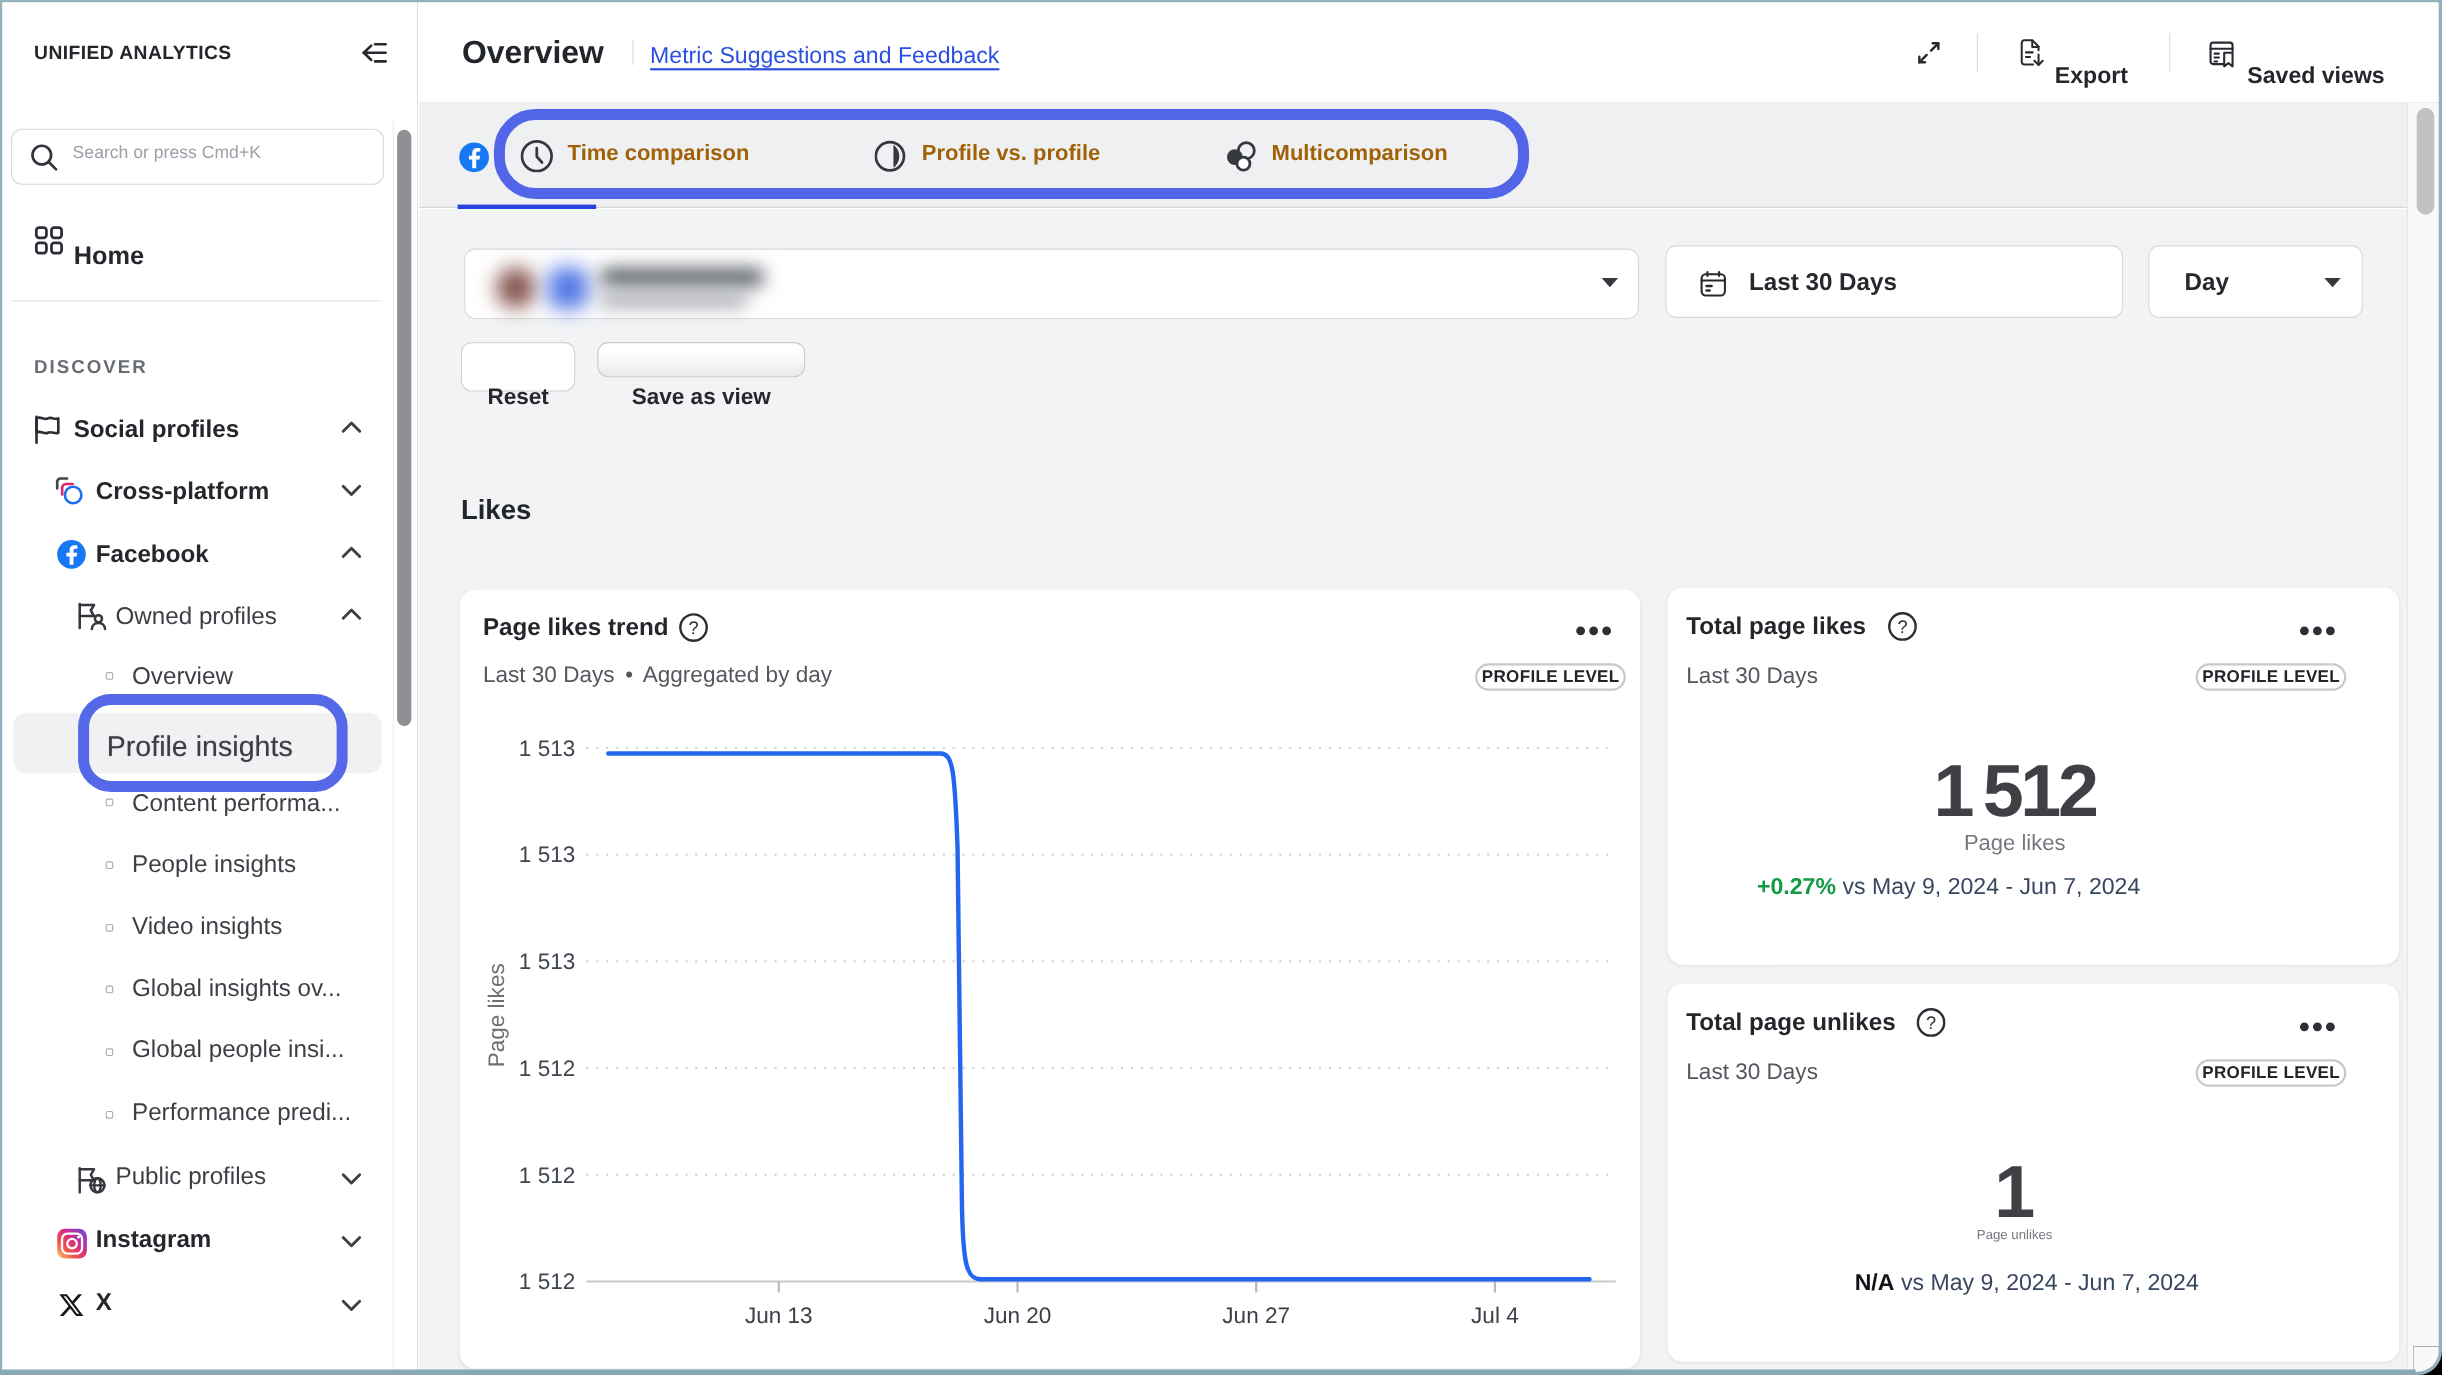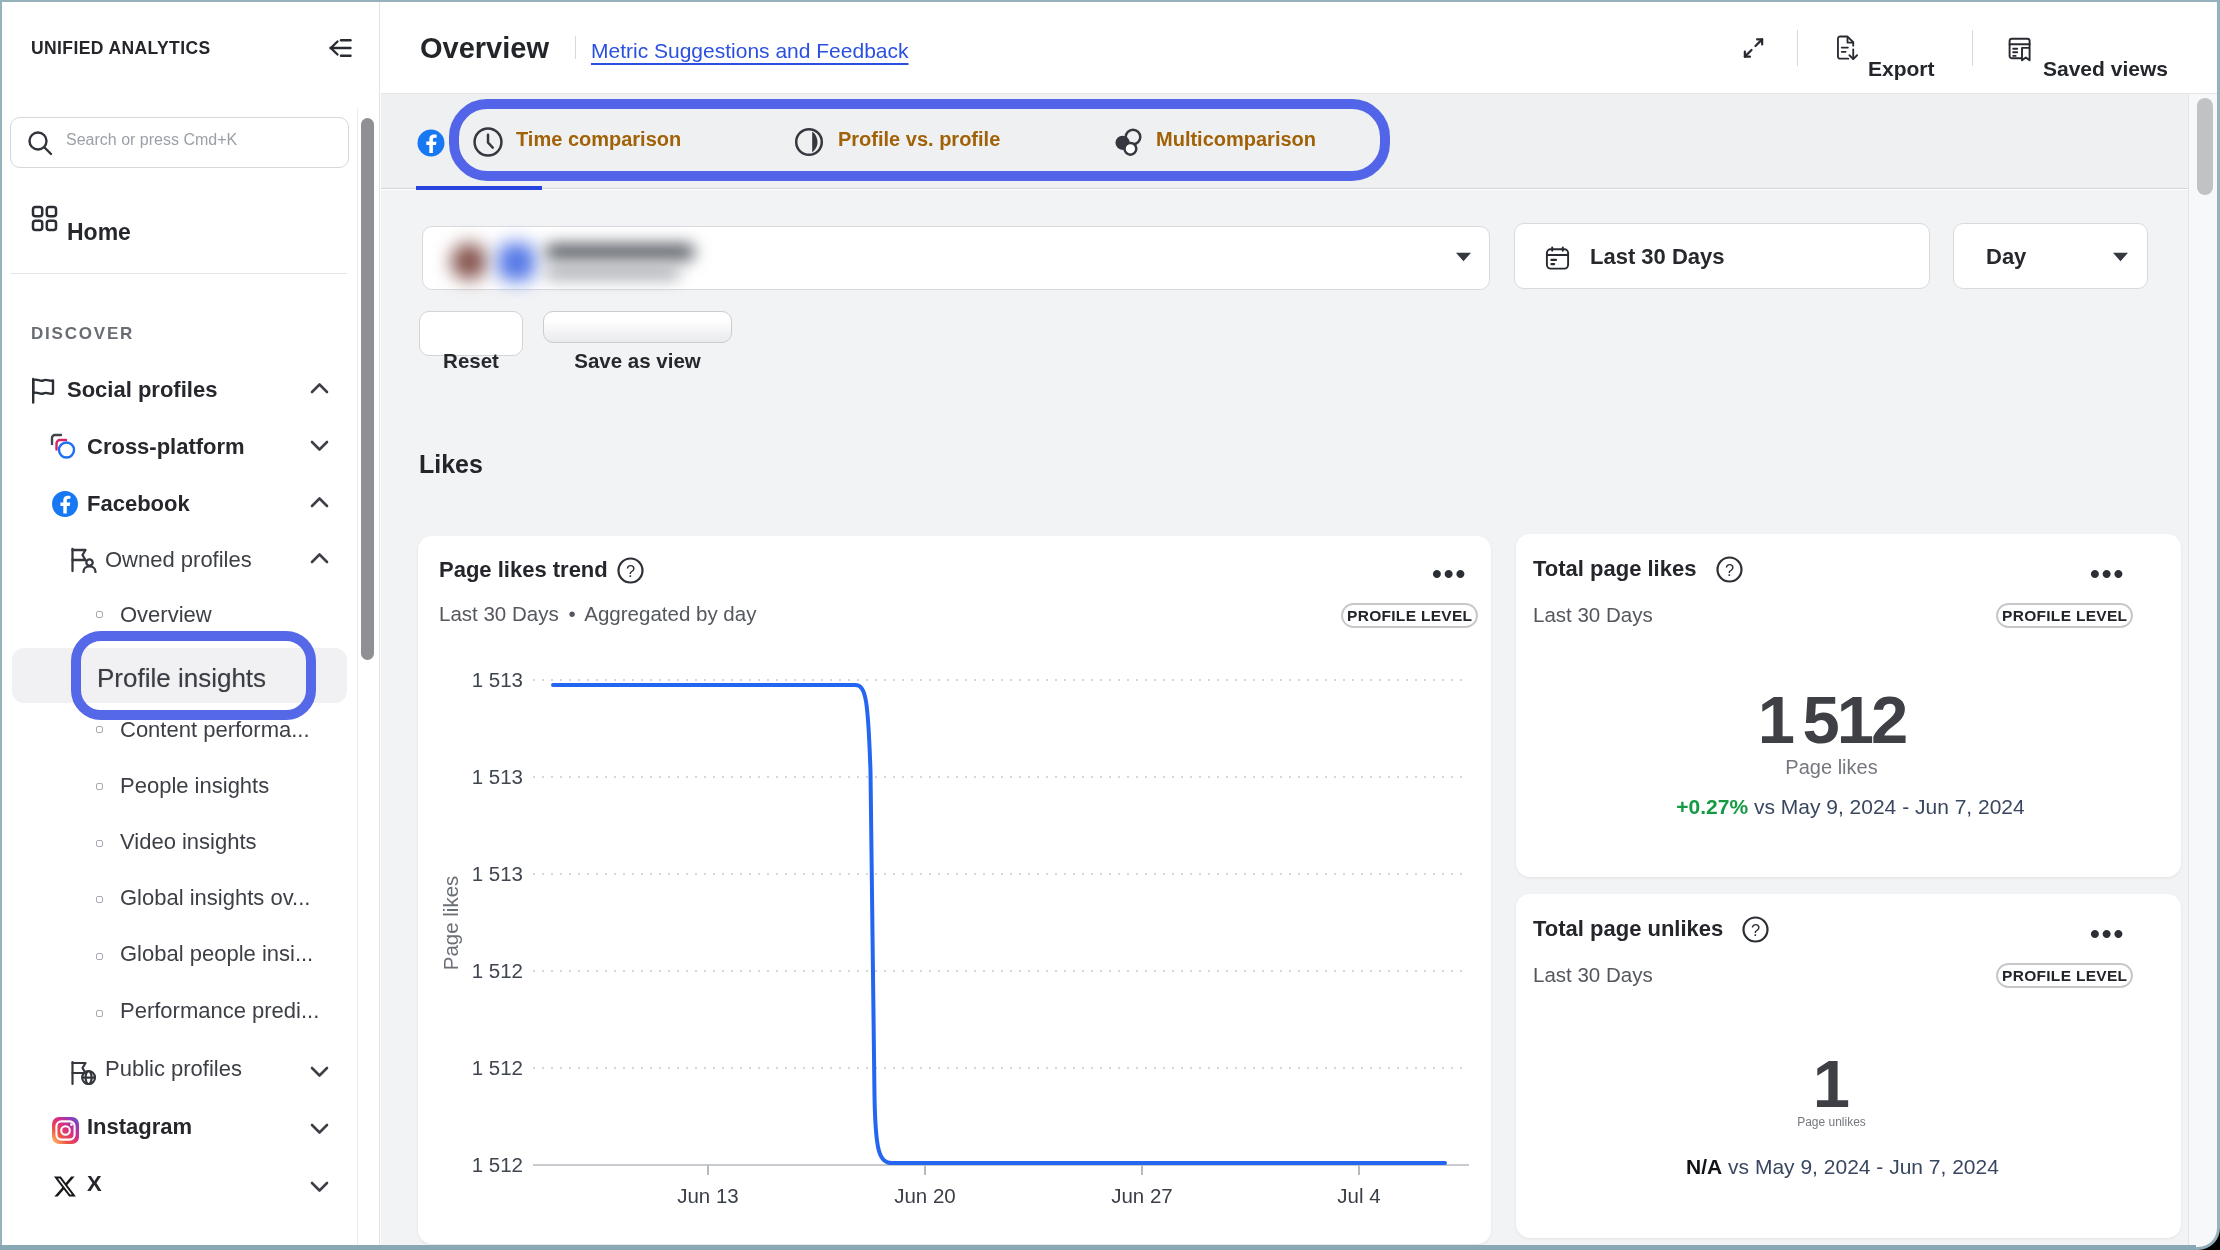--- a/index.html
+++ b/index.html
@@ -318,21 +318,21 @@
 <div class="card-title" style="left:1533px;top:556px">Total page likes</div>
 <svg class="abs" style="left:1716px;top:556px" width="27" height="27" viewBox="0 0 27 27" fill="none">
     <circle cx="13.5" cy="13.5" r="12" stroke="#2c2f35" stroke-width="2.2"></circle>
     <text x="13.5" y="19.5" text-anchor="middle" font-size="16.5" fill="#2c2f35" font-family="Liberation Sans">?</text>
   </svg>
 <div class="abs" style="left:2090px;top:558px;font-size:28px;font-weight:bold;letter-spacing:2px;color:#2c2f35">•••</div>
 <div class="card-sub" style="left:1533px;top:603px">Last 30 Days</div>
 <div class="badge" style="left:1996px;top:603px">PROFILE LEVEL</div>
 <div class="bignum" style="left:1499px;top:681px;width:665px">1 512</div>
 <div class="biglabel" style="left:1499px;top:756px;width:665px;font-size:20px">Page likes</div>
-<div class="changerow" style="left:1518px;top:795px;width:665px"><span class="green">+0.27%</span> vs May 9, 2024 - Jun 7, 2024</div>
+<div class="changerow" style="left:1439px;top:795px;width:665px"><span class="green">+0.27%</span> vs May 9, 2024 - Jun 7, 2024</div>
 
 <div class="card" id="card3" style="left:1516px;top:894px;width:665px;height:344px"></div>
 <div class="card-title" style="left:1533px;top:916px">Total page unlikes</div>
 <svg class="abs" style="left:1742px;top:916px" width="27" height="27" viewBox="0 0 27 27" fill="none">
     <circle cx="13.5" cy="13.5" r="12" stroke="#2c2f35" stroke-width="2.2"></circle>
     <text x="13.5" y="19.5" text-anchor="middle" font-size="16.5" fill="#2c2f35" font-family="Liberation Sans">?</text>
   </svg>
 <div class="abs" style="left:2090px;top:918px;font-size:28px;font-weight:bold;letter-spacing:2px;color:#2c2f35">•••</div>
 <div class="card-sub" style="left:1533px;top:963px">Last 30 Days</div>
 <div class="badge" style="left:1996px;top:963px">PROFILE LEVEL</div>

